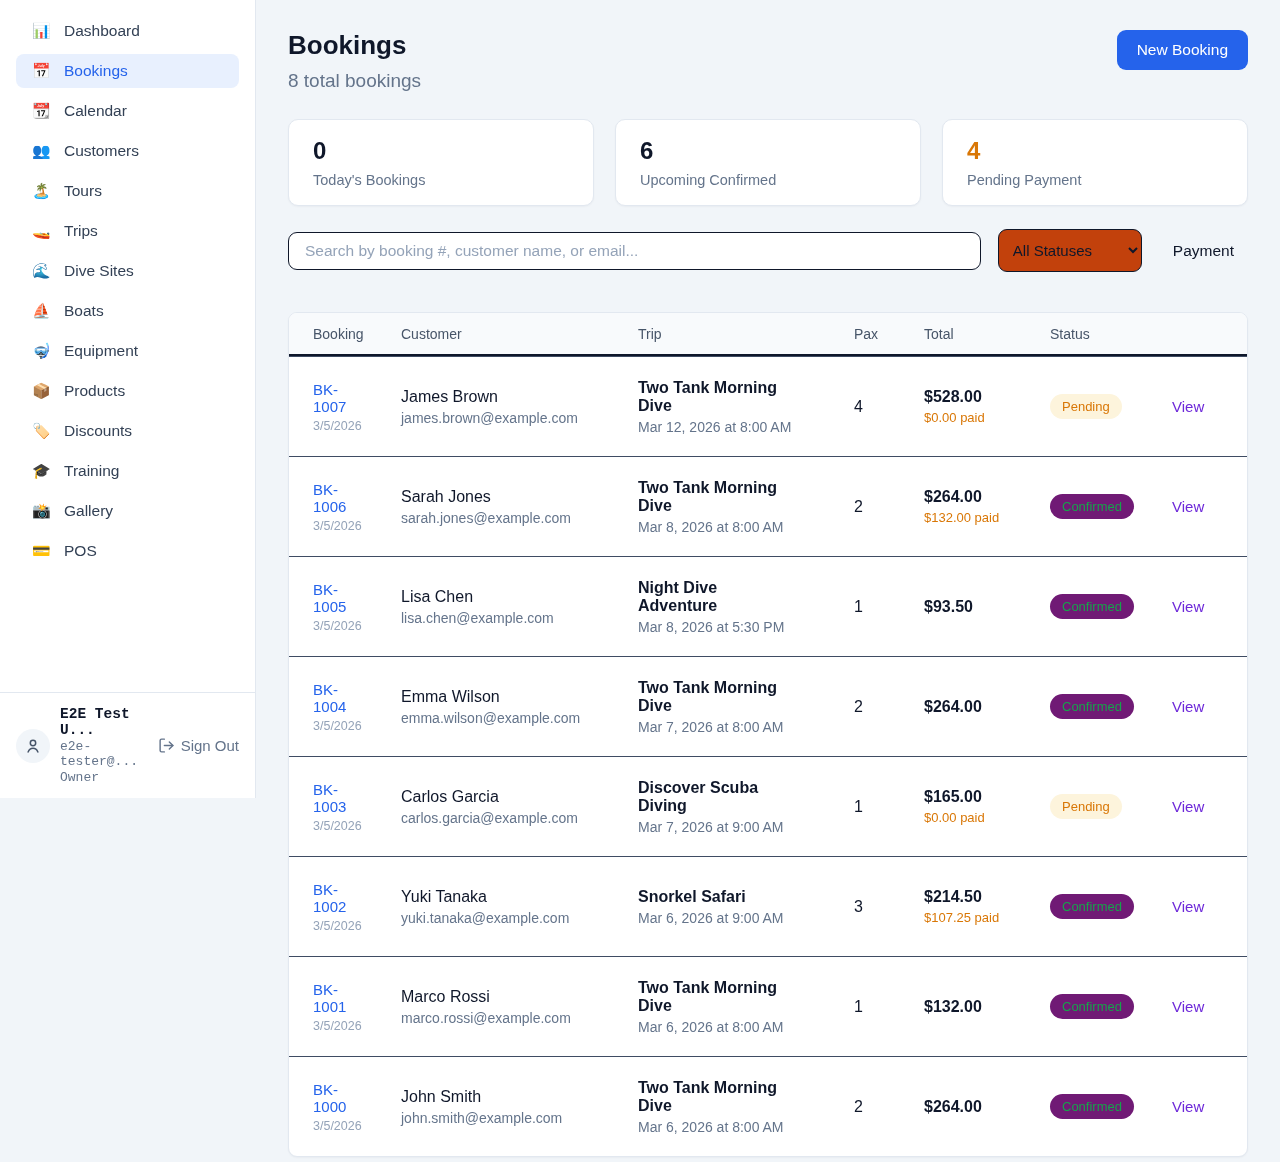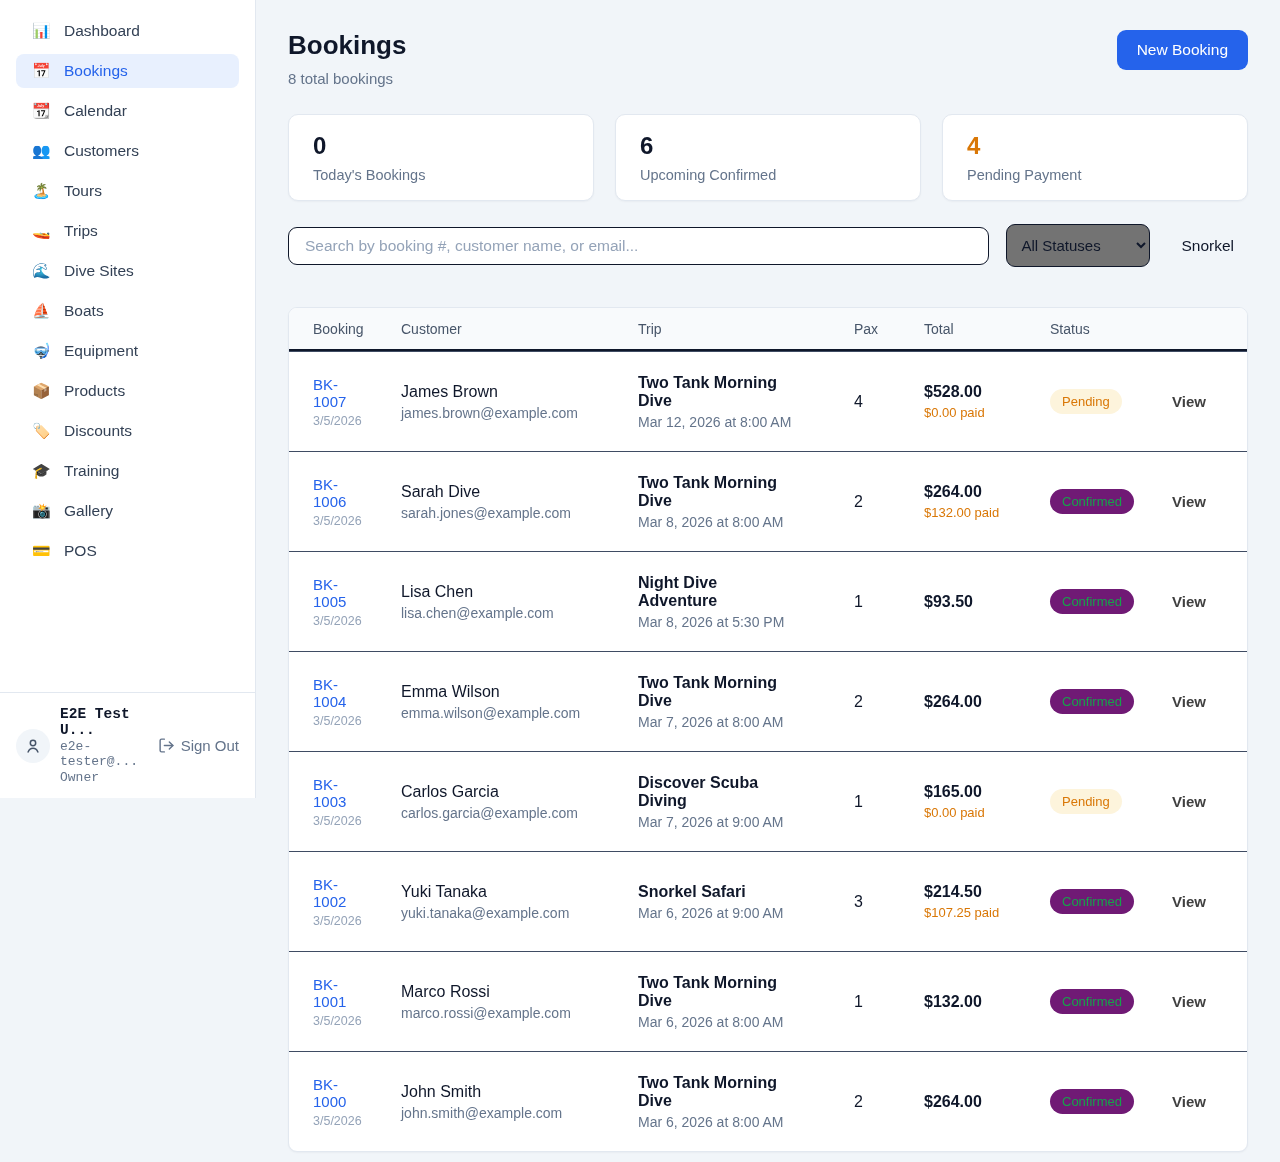--- a/index.html
+++ b/index.html
@@ -39,21 +39,21 @@
   .user-name { font-size:14.5px; font-weight:bold; color:#0f172a; }
   .user-email, .user-role { font-size:13px; color:#64748b; margin-top:1px; }
   .sign-out {
     display:flex; align-items:flex-start; gap:6px; color:#64748b;
     font-size:15px; cursor:pointer; white-space:nowrap;
   }
   
   .main { position:absolute; left:256px; top:0; width:1024px; padding:30px 32px; }
   .page-header { display:flex; justify-content:space-between; align-items:flex-start; }
   .page-title { font-size:26px; font-weight:bold; color:#0f172a; }
-  .page-subtitle { font-size:15px; color:#64748b; margin-top:9px; }
+  .page-subtitle { font-size:19px; color:#64748b; margin-top:9px; }
   .btn-primary {
     background:#2563eb; color:#ffffff; border:none; border-radius:9px;
     font-size:15.5px; font-family:inherit; padding:11px 20px; cursor:pointer;
   }
   
   .stats { display:flex; gap:21px; margin-top:27px; }
   .stat-card {
     flex:1; background:#ffffff; border:1px solid #e2e8f0; border-radius:10px;
     padding:17px 24px; box-shadow:0 1px 2px rgba(15,23,42,.04);
   }
@@ -64,21 +64,21 @@
   .controls { display:flex; align-items:center; gap:17px; margin-top:23px; }
   .search-input {
     flex:1; height:38px; border:1px solid #0f172a; border-radius:9px;
     padding:0 16px; font-size:15.5px; font-family:inherit; color:#0f172a;
     background:#ffffff; outline:none;
   }
   .search-input::placeholder { color:#94a3b8; }
   .status-select {
     height:43px; border:1px solid #0f172a; border-radius:9px;
     padding:0 10px; font-size:15px; font-family:inherit; color:#0f172a;
-    background:#737373; min-width:144px;
+    background:#c2410c; min-width:144px;
   }
   .filter-btn {
     background:none; border:none; font-family:inherit; font-size:15.5px;
     color:#0f172a; cursor:pointer; padding:8px 14px;
   }
   
   .table-card {
     margin-top:40px; background:#ffffff; border:1px solid #e2e8f0;
     border-radius:9px; overflow:hidden; box-shadow:0 1px 2px rgba(15,23,42,.04);
   }
@@ -104,21 +104,21 @@
   .trip-date { font-size:14px; color:#64748b; margin-top:4px; }
   .pax { font-size:16px; color:#0f172a; }
   .total { font-size:16px; font-weight:bold; color:#0f172a; }
   .paid { font-size:13px; color:#d97706; margin-top:4px; max-width:86px; }
   .paid:empty { display:none; }
   .badge {
     display:inline-block; font-size:13px; padding:5px 12px; border-radius:999px;
   }
   .badge.pending { background:#fdf4dc; color:#d97706; }
   .badge.confirmed { background:#701a75; color:#16a34a; }
-  .view-link { color:#404040; font-size:15px; text-decoration:none; cursor:pointer;font-weight:bold; }
+  .view-link { color:#6d28d9; font-size:15px; text-decoration:none; cursor:pointer; }
   svg { display:block; }
 </style>
 </head>
 <body>
 
 <aside class="sidebar">
   <nav class="nav">
 
       <div class="nav-item">
         <span class="nav-icon">📊</span>
@@ -241,21 +241,21 @@
         <div class="stat-label">Pending Payment</div>
       </div>
 
   </div>
 
   <div class="controls">
     <input class="search-input" type="text" placeholder="Search by booking #, customer name, or email..." style="">
     <select class="status-select">
       <option>All Statuses</option>
     </select>
-    <button class="filter-btn">Snorkel</button>
+    <button class="filter-btn">Payment</button>
   </div>
 
   <div class="table-card">
     <div class="trow thead">
       <div class="cell th">Booking</div>
       <div class="cell th">Customer</div>
       <div class="cell th">Trip</div>
       <div class="cell th">Pax</div>
       <div class="cell th">Total</div>
       <div class="cell th">Status</div>
@@ -287,21 +287,21 @@
           <a class="view-link">View</a>
         </div>
       </div>
 
       <div class="trow tbody-row">
         <div class="cell">
           <a class="bk-id">BK-1006</a>
           <div class="bk-date">3/5/2026</div>
         </div>
         <div class="cell">
-          <div class="cust-name">Sarah Dive</div>
+          <div class="cust-name">Sarah Jones</div>
           <div class="cust-email">sarah.jones@example.com</div>
         </div>
         <div class="cell">
           <div class="trip-name">Two Tank Morning Dive</div>
           <div class="trip-date">Mar 8, 2026 at 8:00 AM</div>
         </div>
         <div class="cell pax">2</div>
         <div class="cell">
           <div class="total">$264.00</div>
           <div class="paid">$132.00 paid</div>

